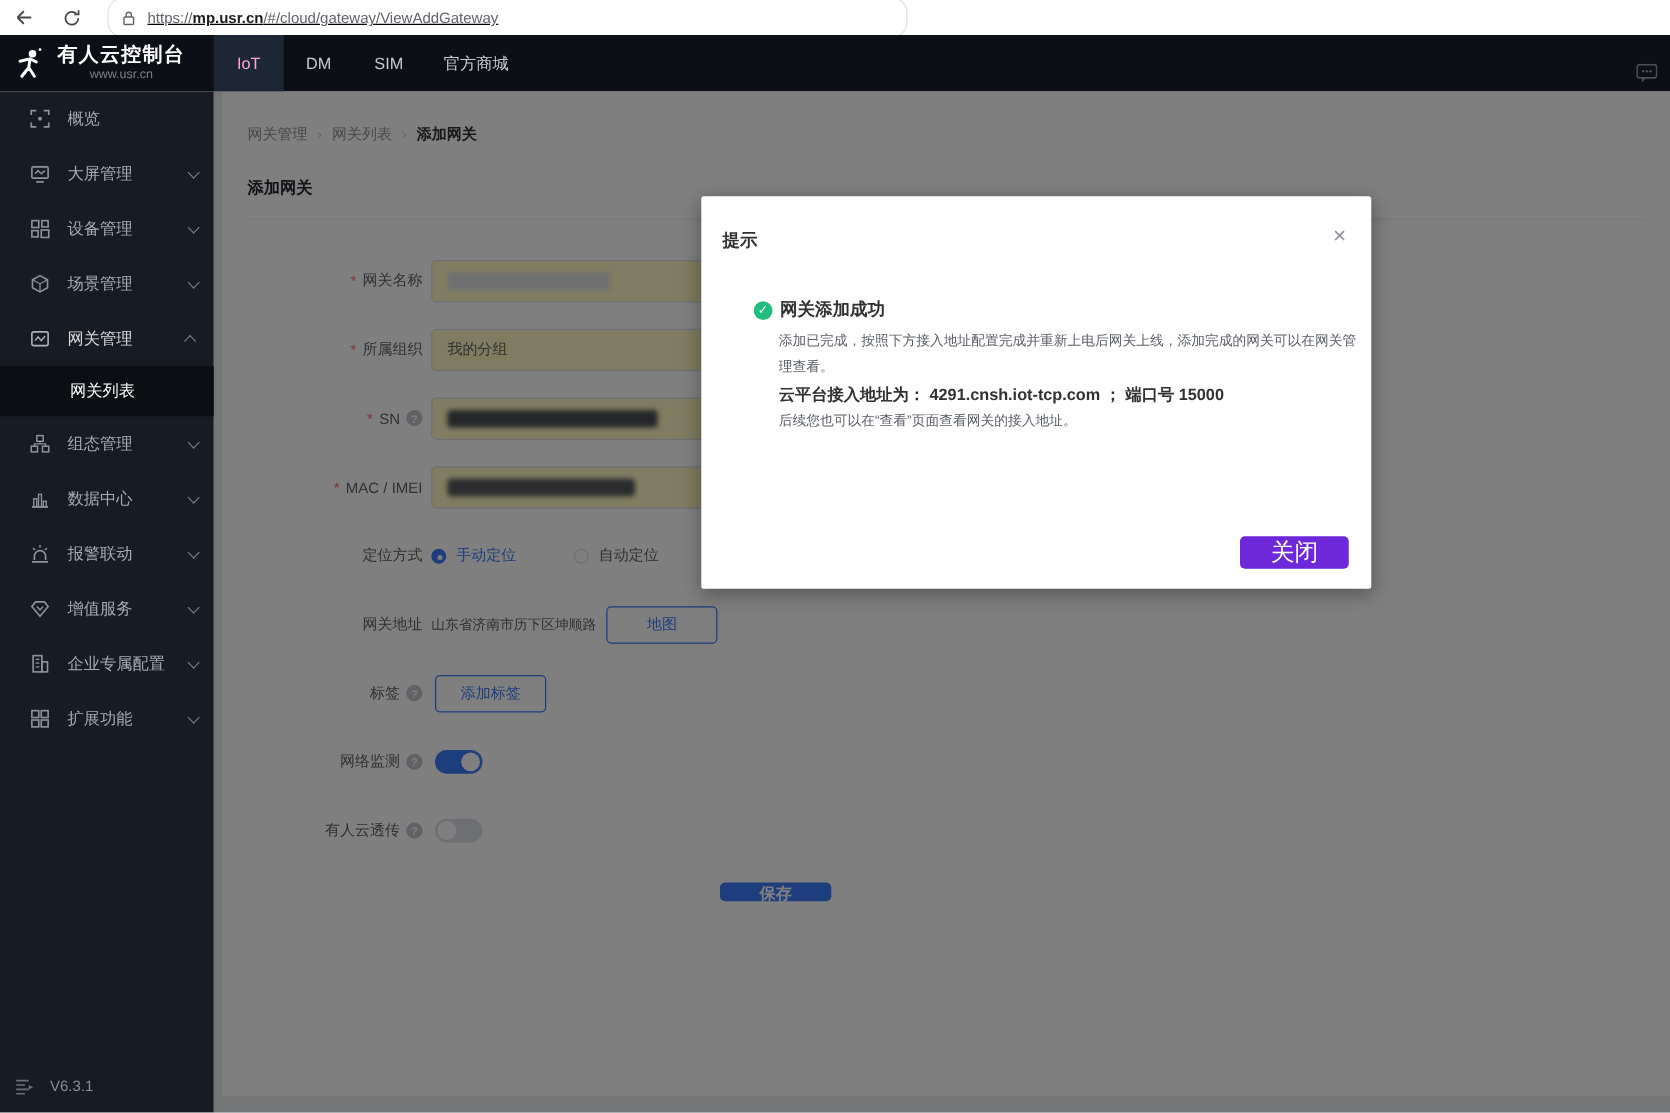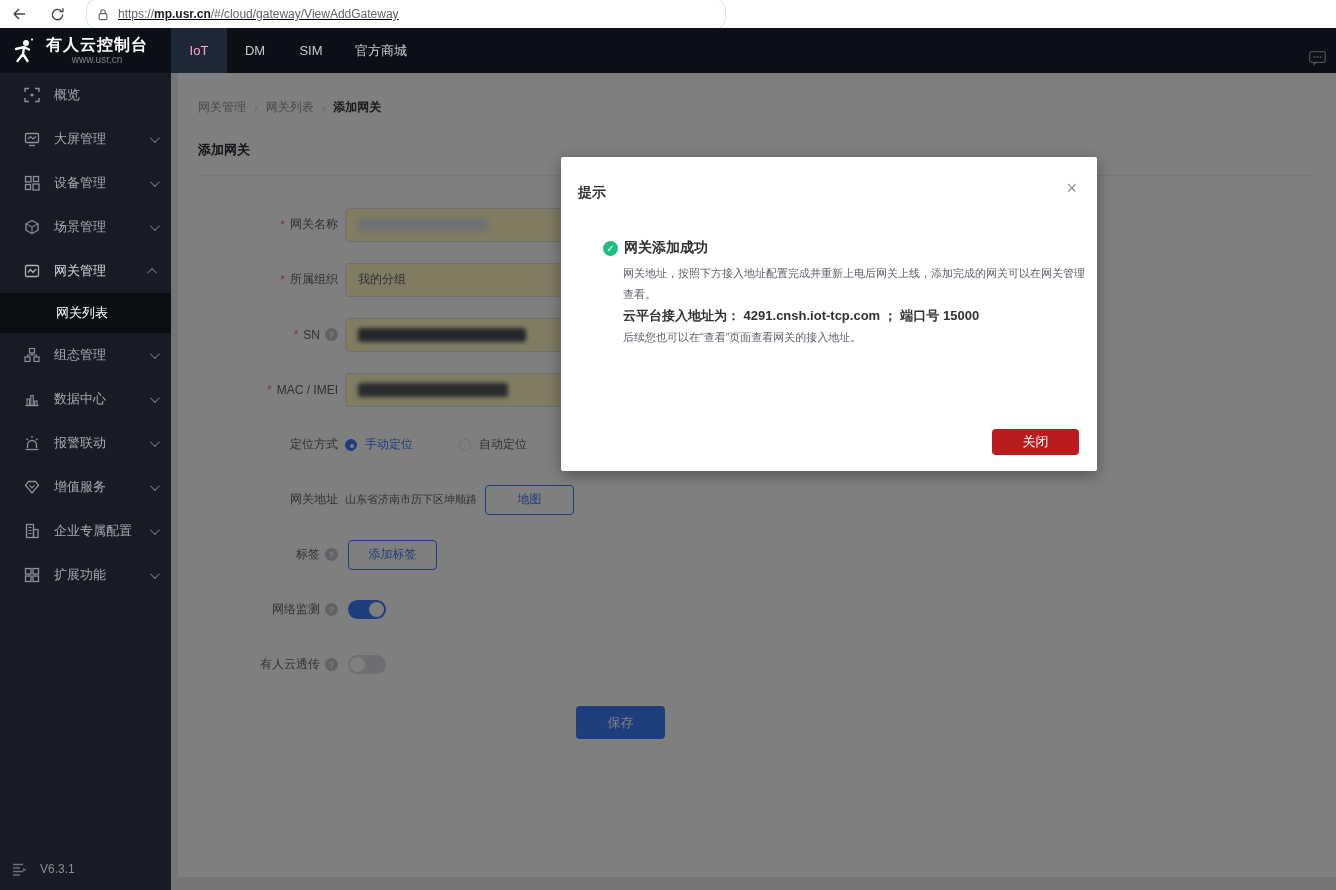--- a/index.html
+++ b/index.html
@@ -86,43 +86,43 @@
   .btn-outline { margin-left:8px; height:30px; min-width:89px; padding:0 14px;
     border:1px solid #3b7bfa; border-radius:4px; background:transparent; color:#3b7bfa;
     font-size:12px; cursor:pointer; display:flex; align-items:center; justify-content:center; }
   .toggle { width:38px; height:19px; border-radius:10px; position:relative; cursor:pointer; }
   .toggle.on { background:#3b7bfa; }
   .toggle.off { background:#dcdfe6; }
   .toggle .knob { position:absolute; top:2px; width:15px; height:15px;
     border-radius:50%; background:#fff; }
   .toggle.on .knob { right:2px; } .toggle.off .knob { left:2px; }
   .save-row { margin-top:14px; padding-left:378px; }
-  .btn-primary { height:33px; min-width:89px; padding:0 18px; background:#3b7bfa;
-    border:none; border-radius:4px; color:#fff; font-size:13px; cursor:pointer; }
+  .btn-primary { height:15px; min-width:89px; padding:0 18px; background:#3b7bfa;
+    border:none; border-radius:4px; color:#fff; font-size:13px; cursor:pointer;font-weight:bold; }
 
   
   .overlay { position:absolute; left:171px; top:73px; width:1165px; height:817px;
     background:rgba(0,0,0,0.5); z-index:50; }
   .modal { position:absolute; left:561px; top:157px; width:536px; height:314px;
     background:#fff; border-radius:2px; box-shadow:0 4px 16px rgba(0,0,0,0.35); z-index:60; }
   .modal-title { position:absolute; left:17px; top:27px; font-size:14px;
     font-weight:bold; color:#303133; }
   .modal-close { position:absolute; right:20px; top:22px; font-size:18px; color:#909399;
     cursor:pointer; line-height:18px; }
   .modal-body { position:absolute; left:42px; top:82px; width:478px; }
   .succ-head { display:flex; align-items:center; gap:6px; }
   .succ-icon { width:15px; height:15px; border-radius:50%; background:#21bd7e; color:#fff;
     font-size:10px; font-weight:bold; display:flex; align-items:center; justify-content:center; }
   .succ-title { font-size:14px; font-weight:bold; color:#303133; }
   .succ-body { margin:6px 0 0 20px; width:472px; font-size:11px; line-height:21px; color:#5a5e66; }
   .succ-addr { margin-left:20px; font-size:13px; line-height:22px; font-weight:bold; color:#303133; }
   .succ-note { margin-left:20px; font-size:11px; line-height:21px; color:#5a5e66; }
   .modal-footer { position:absolute; right:18px; bottom:16px; }
-  .btn-close { height:26px; min-width:87px; background:#b91c1c; border:none;
-    border-radius:4px; color:#fff; font-size:13px; cursor:pointer; }
+  .btn-close { height:26px; min-width:87px; background:#6d28d9; border:none;
+    border-radius:4px; color:#fff; font-size:19px; cursor:pointer; }
 
   svg { display:block; }
 </style>
 </head>
 <body>
 
 <div class="browser-bar">
   <span class="bicon back">
     <svg width="16" height="16" viewBox="0 0 16 16">
         <path d="M14,8H3M3,8l5-5M3,8l5,5" stroke="#474747" stroke-width="1.5" fill="none"></path>
@@ -434,20 +434,20 @@
 <div class="overlay"></div>
 
 <div class="modal">
   <div class="modal-title">提示</div>
   <div class="modal-close">×</div>
   <div class="modal-body">
     <div class="succ-head">
       <span class="succ-icon">✓</span>
       <span class="succ-title">网关添加成功</span>
     </div>
-    <div class="succ-body">网关地址，按照下方接入地址配置完成并重新上电后网关上线，添加完成的网关可以在网关管理查看。</div>
+    <div class="succ-body">添加已完成，按照下方接入地址配置完成并重新上电后网关上线，添加完成的网关可以在网关管理查看。</div>
     <div class="succ-addr">云平台接入地址为： 4291.cnsh.iot-tcp.com ； 端口号 15000</div>
     <div class="succ-note">后续您也可以在“查看”页面查看网关的接入地址。</div>
   </div>
   <div class="modal-footer">
     <button class="btn-close">关闭</button>
   </div>
 </div>
 
 </body></html>

